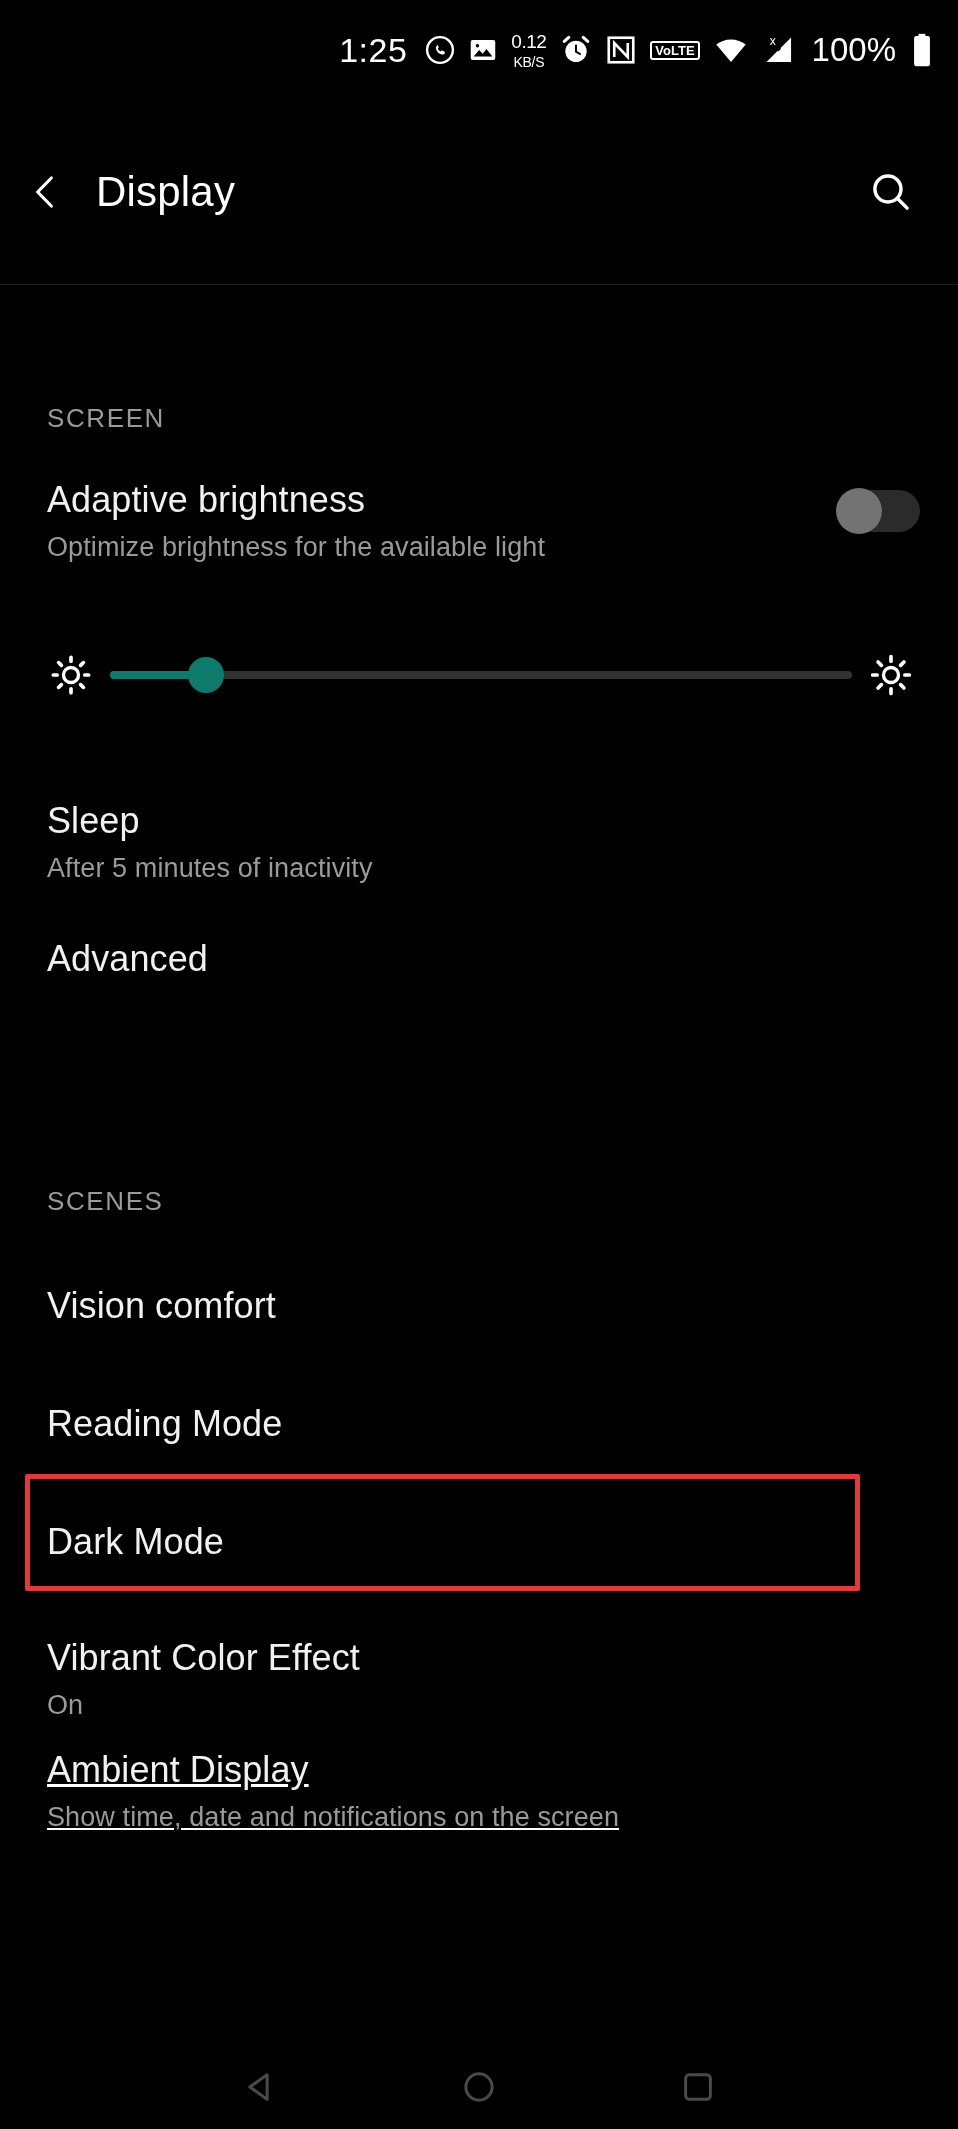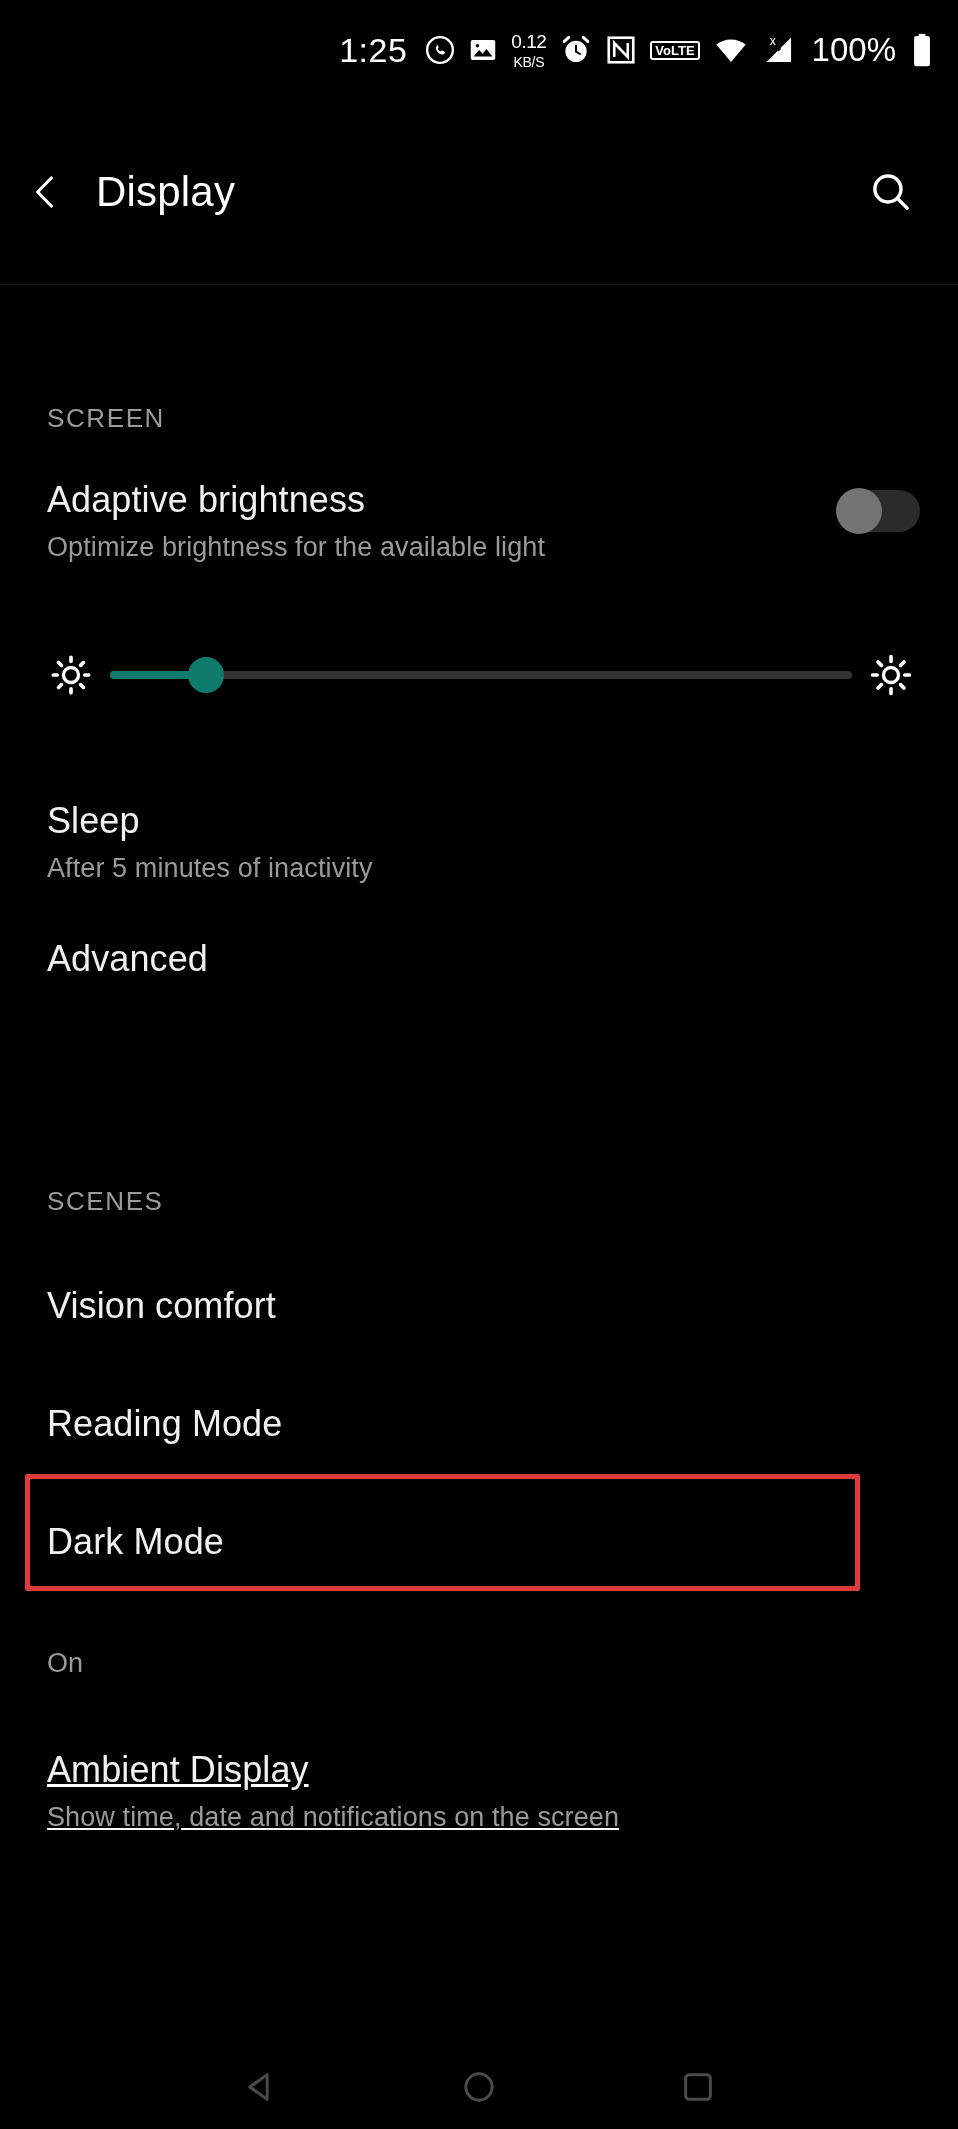--- a/index.html
+++ b/index.html
@@ -358,20 +358,21 @@
   <div class="list-row" style="top: 1118px;">
     <div class="row-title">Reading Mode</div>
   </div>
 
   <div class="list-row" style="top: 1236px;">
     <div class="row-title">Dark Mode</div>
   </div>
   <div class="highlight-box" style="top: 1189px; left: 25px; width: 835px; height: 117px; border-color: rgb(224, 59, 59);"></div>
 
   <div class="list-row" style="top: 1352px;">
+    <div class="row-title">Vibrant Color Effect</div>
     <div class="row-sub">On</div>
   </div>
 
   <div class="list-row" style="top: 1464px; text-decoration: underline;">
     <div class="row-title">Ambient Display</div>
     <div class="row-sub">Show time, date and notifications on the screen</div>
   </div>
 
 </div>
 

